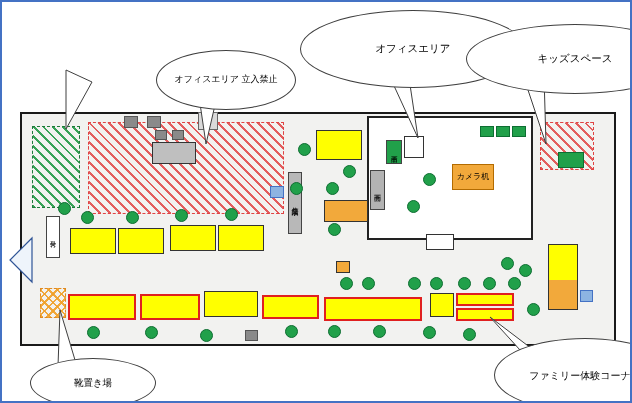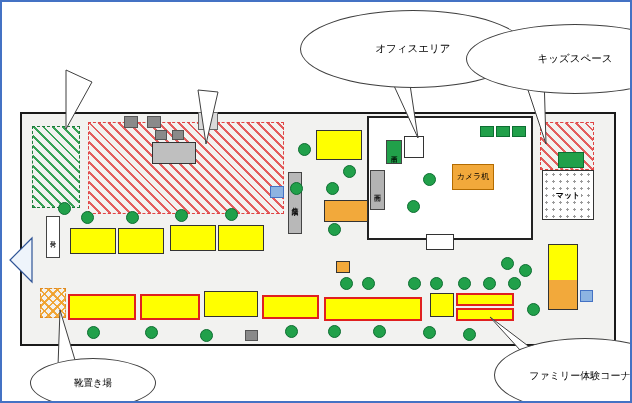--- a/index.html
+++ b/index.html
@@ -72,23 +72,20 @@
   <div class="abs camera" style="left:450px;top:162px;width:42px;height:26px">
     <span>カメラ机</span>
   </div>
   <div class="abs whiteBox" style="left:424px;top:232px;width:28px;height:16px"></div>
 
   <div class="abs sqG" style="left:478px;top:124px;width:14px;height:11px"></div>
   <div class="abs sqG" style="left:494px;top:124px;width:14px;height:11px"></div>
   <div class="abs sqG" style="left:510px;top:124px;width:14px;height:11px"></div>
   <div class="abs sqG" style="left:556px;top:150px;width:26px;height:16px"></div>
 
-  <div class="abs mat" style="left:540px;top:168px;width:52px;height:50px">
-    <span>マット</span>
-  </div>
   <div class="abs tallY" style="left:546px;top:242px;width:30px;height:66px"></div>
   <div class="abs sqB" style="left:578px;top:288px;width:13px;height:12px"></div>
 
   <div class="abs vpanel" style="left:286px;top:170px;width:14px;height:62px;background:#b8b8b8;font-size:7px">
     <span class="vtext">作品展示</span>
   </div>
   <div class="abs sqB" style="left:268px;top:184px;width:14px;height:12px"></div>
   <div class="abs vpanel" style="left:44px;top:214px;width:14px;height:42px;background:#fff;font-size:6px">
     <span class="vtext">受付</span>
   </div>
@@ -145,20 +142,23 @@
   <svg class="tails" width="632" height="403" viewBox="0 0 632 403">
     <polygon points="30,236 8,258 30,280" fill="#eef4fb" stroke="#2f5496" stroke-width="1.2"></polygon>
     <polygon points="64,68 90,80 64,127" fill="#fff" stroke="#3f3f3f" stroke-width="1"></polygon>
     <polygon points="196,88 216,90 204,142" fill="#fff" stroke="#3f3f3f" stroke-width="1"></polygon>
     <polygon points="382,62 404,56 416,136" fill="#fff" stroke="#3f3f3f" stroke-width="1"></polygon>
     <polygon points="520,70 542,74 544,142" fill="#fff" stroke="#3f3f3f" stroke-width="1"></polygon>
     <polygon points="56,364 76,368 58,308" fill="#fff" stroke="#3f3f3f" stroke-width="1"></polygon>
     <polygon points="518,348 542,356 488,315" fill="#fff" stroke="#3f3f3f" stroke-width="1"></polygon>
   </svg>
 
+  <div class="callout" style="left:154px;top:48px;width:118px;height:50px;font-size:9px">
+    <span>オフィスエリア 立入禁止</span>
+  </div>
   <div class="callout" style="left:298px;top:8px;width:156px;height:68px;font-size:10.5px;padding:4px 34px">
     <span>オフィスエリア</span>
   </div>
   <div class="callout" style="left:464px;top:22px;width:148px;height:60px;font-size:10.5px;padding:4px 34px">
     <span>キッズスペース</span>
   </div>
   <div class="callout" style="left:28px;top:356px;width:104px;height:40px;font-size:9.5px">
     <span>靴置き場</span>
   </div>
   <div class="callout" style="left:492px;top:336px;width:136px;height:64px;font-size:10px;padding:4px 22px">

